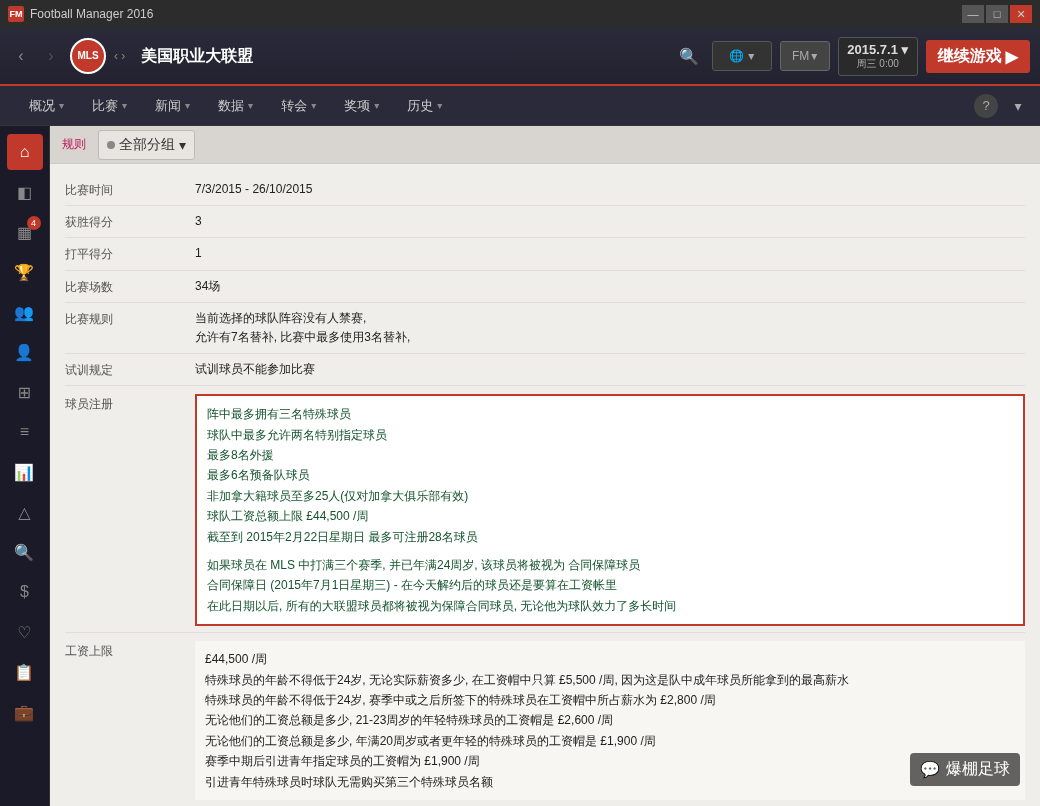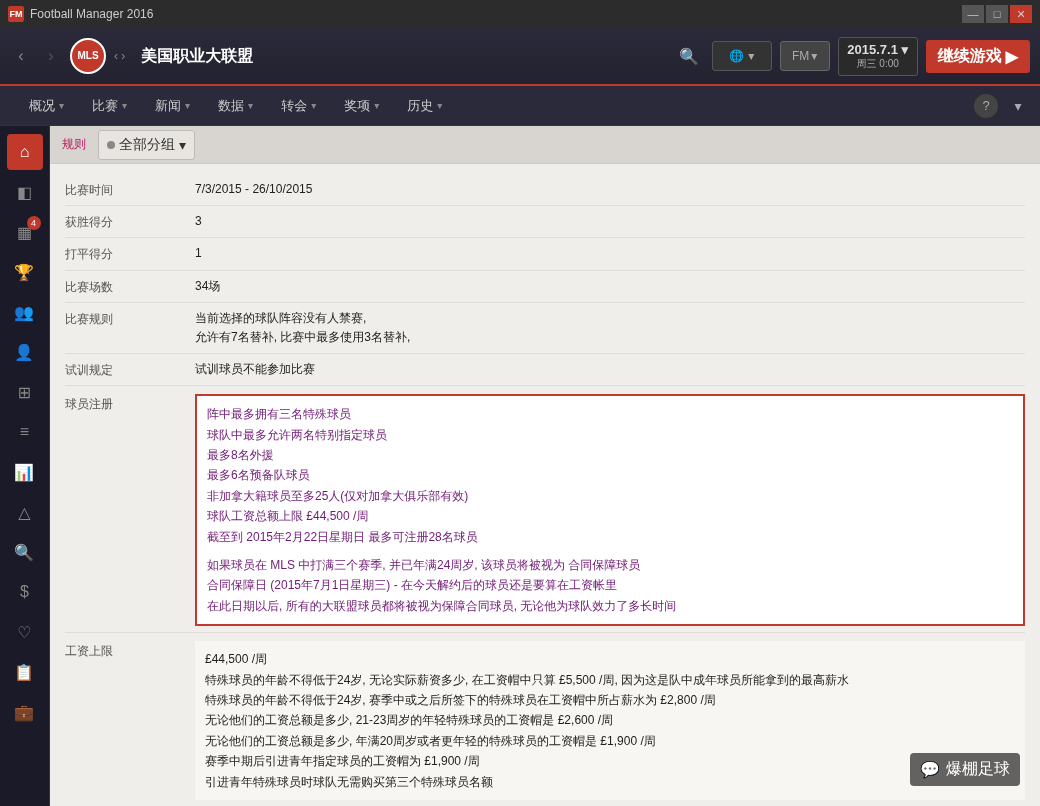--- a/index.html
+++ b/index.html
@@ -133,21 +133,21 @@
     .data-row { display: flex; padding: 6px 0; border-bottom: 1px solid #e0ddd8; min-height: 30px; }
     .data-label { width: 130px; color: #555; font-size: 12px; padding-right: 10px; flex-shrink: 0; display: flex; align-items: flex-start; padding-top: 2px; }
     .data-value { flex: 1; color: #222; font-size: 12px; line-height: 1.6; }
 
     
     .reg-box {
       border: 2px solid #c0392b;
       background: white;
       padding: 8px 10px;
       font-size: 12px;
-      color: #701a75;
+      color: #14532d;
       line-height: 1.7;
     }
 
     
     .salary-box {
       background: #f8f6f2;
       padding: 8px 10px;
       font-size: 12px;
       color: #222;
       line-height: 1.7;

